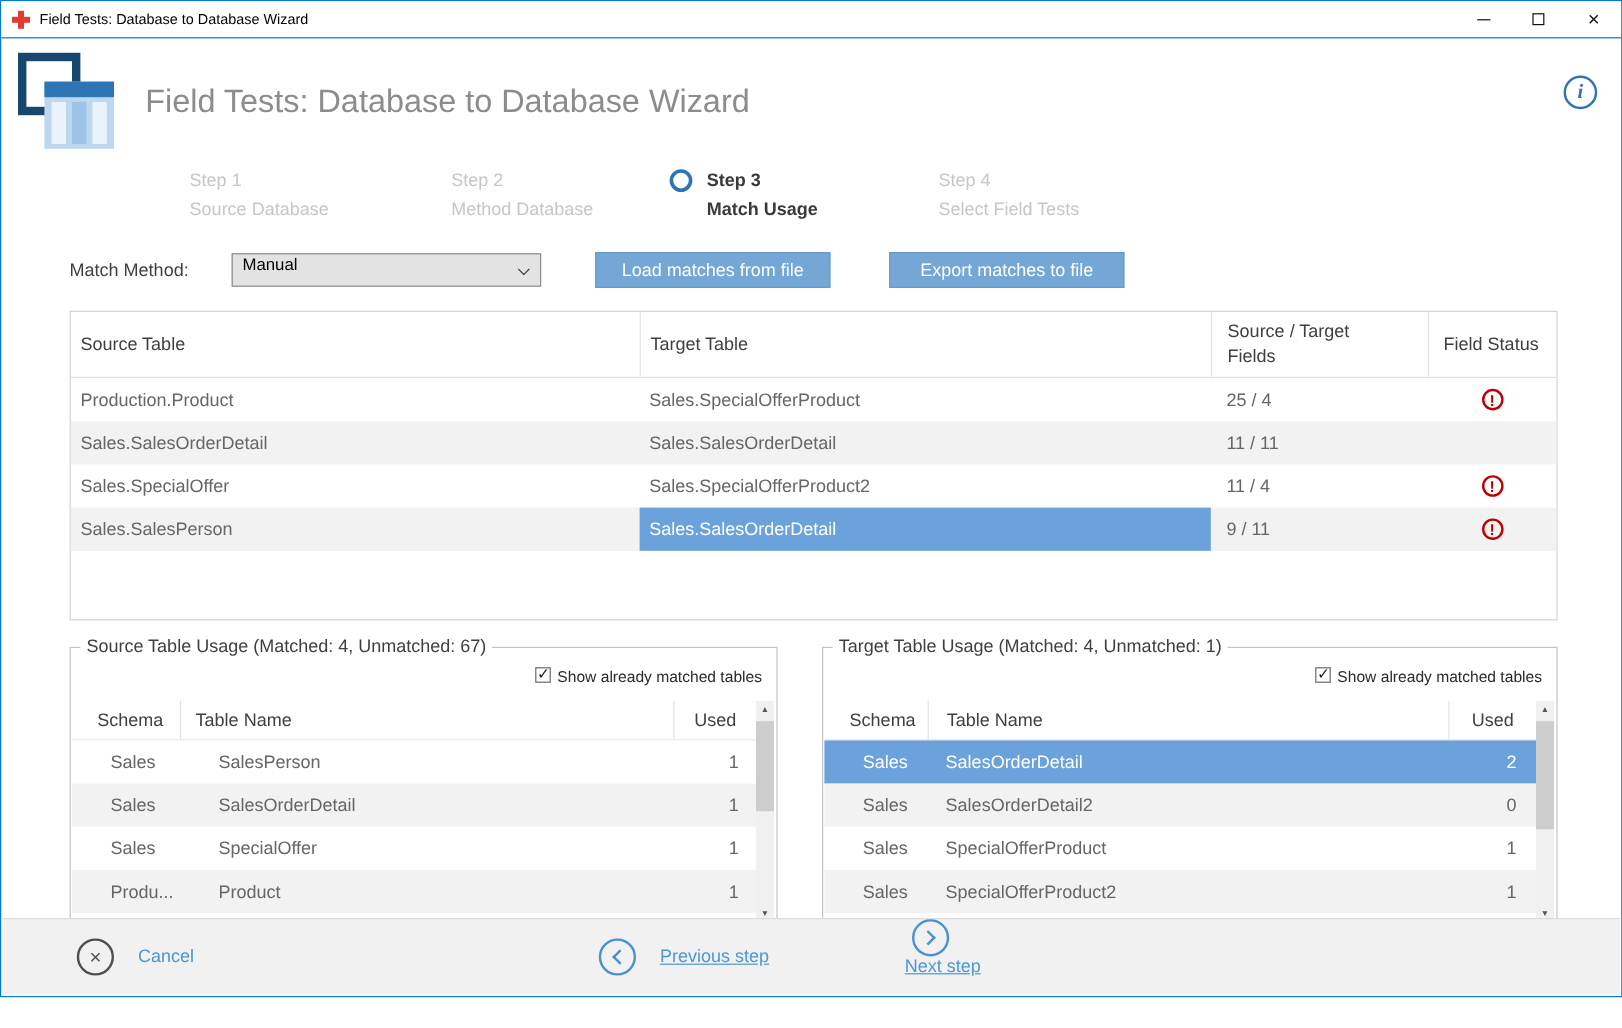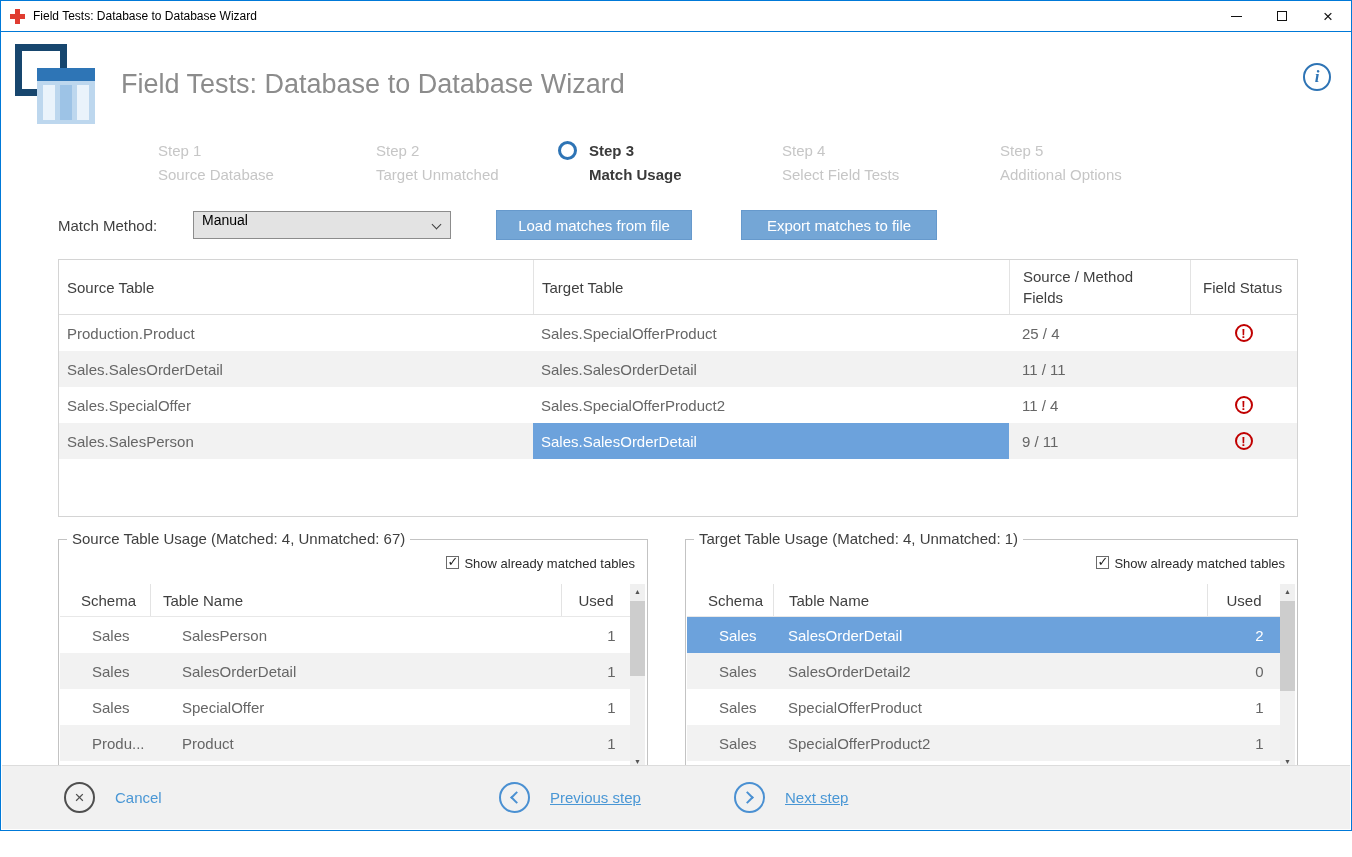--- a/index.html
+++ b/index.html
@@ -100,21 +100,21 @@
             justify-content:center; font-size:7px; color:#555; }
   .sb-up { top:0; } .sb-down { bottom:0; }
   .sb-thumb { position:absolute; left:0; width:15px; background:#cdcdcd; }
   .gb-left .sb-thumb { top:17px; height:75px; }
   .gb-right .sb-thumb { top:17px; height:90px; }
 
   
   .footer { position:absolute; left:1px; right:1px; bottom:1px; height:64px; background:#f1f1f1;
             border-top:1px solid #dcdcdc; }
   .footer-item { position:absolute; top:0; height:100%; display:flex; align-items:center; }
-  .fi-cancel { left:62px; } .fi-prev { left:497px; } .fi-next { left:732px; }
+  .fi-cancel { left:62px; } .fi-prev { left:497px; } .fi-next { left:732px;flex-direction:column; }
   .f-circle { width:31px; height:31px; border-radius:50%; display:flex; align-items:center; justify-content:center; }
   .f-circle.gray { border:2px solid #4f4f4f; color:#4f4f4f; }
   .f-circle.blue { border:2px solid #4a90d2; }
   .f-x { font-size:17px; line-height:1; margin-top:-1px; }
   .chev { width:9px; height:9px; display:block; }
   .chev-left { border-left:2px solid #4a90d2; border-bottom:2px solid #4a90d2; transform:rotate(45deg); margin-left:4px; }
   .chev-right { border-right:2px solid #4a90d2; border-bottom:2px solid #4a90d2; transform:rotate(-45deg); margin-right:4px; }
   .f-label { margin-left:20px; font-size:15px; color:#4a97d5; }
   .f-label.underline { text-decoration:underline; }
 </style>
@@ -152,50 +152,46 @@
   </div>
   <div class="header-title">Field Tests: Database to Database Wizard</div>
   <div class="info-icon">i</div>
 
   <div class="step step1">
     <div>Step 1</div>
     <div>Source Database</div>
   </div>
   <div class="step step2">
     <div>Step 2</div>
-    <div>Target Unmatched</div>
+    <div>Method Database</div>
   </div>
   <div class="step step3 active">
     <span class="step-circle"></span>
     <div>Step 3</div>
     <div>Match Usage</div>
   </div>
   <div class="step step4">
     <div>Step 4</div>
     <div>Select Field Tests</div>
-  </div>
-  <div class="step step5">
-    <div>Step 5</div>
-    <div>Additional Options</div>
   </div>
 
   <div class="match-label">Match Method:</div>
   <div class="dropdown">
     <span>Manual</span>
     <span class="dd-chevron"></span>
   </div>
   <div class="btn-blue btn-load">Load matches from file</div>
   <div class="btn-blue btn-export">Export matches to file</div>
 
   <div class="match-table">
     <div class="mt-header">
       <div class="hcell hc1">Source Table</div>
       <div class="hcell hc2">Target Table</div>
       <div class="hcell hc3">
-          <span>Source / Method Fields</span>
+          <span>Source / Target Fields</span>
         </div>
       <div class="hcell hc4">Field Status</div>
     </div>
     <div class="mt-row even">
       <div class="cell c1">Production.Product</div>
       <div class="cell c2">Sales.SpecialOfferProduct</div>
       <div class="cell c3">25 / 4</div>
       <div class="cell c4">
           <span class="status-error"></span>
         </div>

